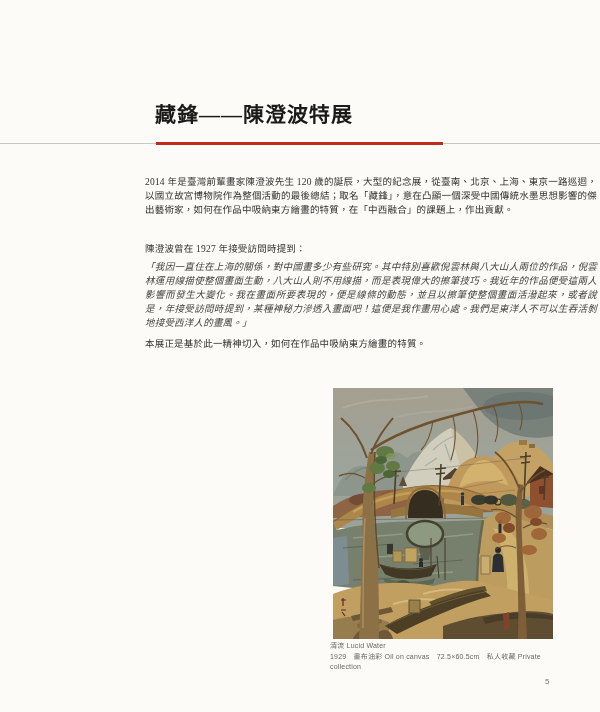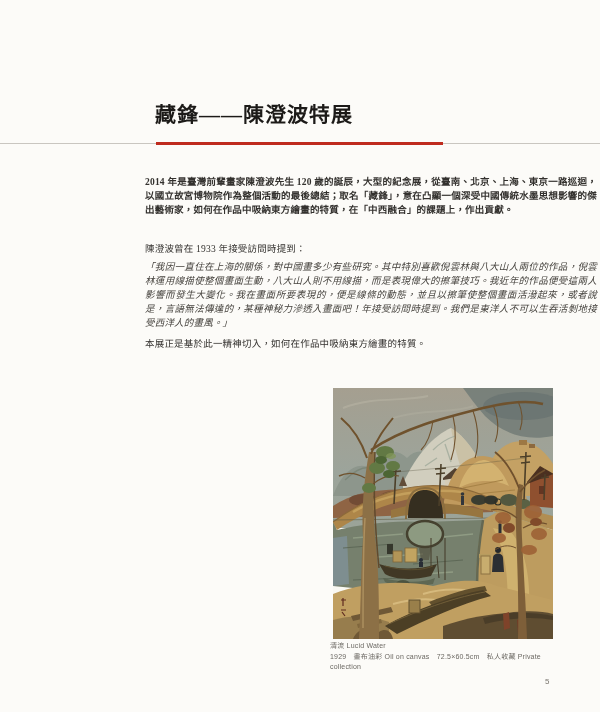--- a/index.html
+++ b/index.html
@@ -24,21 +24,21 @@
   .title-rule-accent{
     position:absolute;left:156px;top:-1px;width:287px;height:3px;
     background:#bf2b1e;
   }
 
   .article p{
     position:absolute;left:145px;width:452px;margin:0;
     font-size:9.5px;line-height:14px;letter-spacing:0.2px;
     color:#33312e;text-align:justify;
   }
-  .article .p-intro{top:175px;font-weight:bold;}
+  .article .p-intro{top:175px;}
   .article .p-lead{top:242px;}
   .article .p-quote{top:260px;font-style:italic;color:#45423d;}
   .article .p-closing{top:337px;}
 
   .artwork-figure{
     position:absolute;left:333px;top:388px;width:220px;margin:0;
   }
   .artwork-figure svg{display:block;width:220px;height:251px;}
   .artwork-caption{
     margin:2px 0 0 -3px;
@@ -58,22 +58,22 @@
 <div class="page">
 
   <h1 class="page-title">藏鋒——陳澄波特展</h1>
 
   <div class="title-rule">
     <div class="title-rule-accent"></div>
   </div>
 
   <div class="article">
     <p class="p-intro">2014 年是臺灣前輩畫家陳澄波先生 120 歲的誕辰，大型的紀念展，從臺南、北京、上海、東京一路巡迴，以國立故宮博物院作為整個活動的最後總結；取名「藏鋒」，意在凸顯一個深受中國傳統水墨思想影響的傑出藝術家，如何在作品中吸納東方繪畫的特質，在「中西融合」的課題上，作出貢獻。</p>
-    <p class="p-lead">陳澄波曾在 1933 年接受訪問時提到：</p>
-    <p class="p-quote">「我因一直住在上海的關係，對中國畫多少有些研究。其中特別喜歡倪雲林與八大山人兩位的作品，倪雲林運用線描使整個畫面生動，八大山人則不用線描，而是表現偉大的擦筆技巧。我近年的作品便受這兩人影響而發生大變化。我在畫面所要表現的，便是線條的動態，並且以擦筆使整個畫面活潑起來，或者說是，言語無法傳達的，某種神秘力滲透入畫面吧！年接受訪問時提到。我們是東洋人不可以生吞活剝地接受西洋人的畫風。」</p>
+    <p class="p-lead">陳澄波曾在 1927 年接受訪問時提到：</p>
+    <p class="p-quote">「我因一直住在上海的關係，對中國畫多少有些研究。其中特別喜歡倪雲林與八大山人兩位的作品，倪雲林運用線描使整個畫面生動，八大山人則不用線描，而是表現偉大的擦筆技巧。我近年的作品便受這兩人影響而發生大變化。我在畫面所要表現的，便是線條的動態，並且以擦筆使整個畫面活潑起來，或者說是，年接受訪問時提到，某種神秘力滲透入畫面吧！這便是我作畫用心處。我們是東洋人不可以生吞活剝地接受西洋人的畫風。」</p>
     <p class="p-closing">本展正是基於此一精神切入，如何在作品中吸納東方繪畫的特質。</p>
   </div>
 
   <figure class="artwork-figure">
     <svg viewBox="0 0 220 251" aria-hidden="true">
       <defs>
         <linearGradient id="sky" x1="0" y1="0" x2="0" y2="1">
           <stop offset="0" stop-color="#a49e90"></stop>
           <stop offset="0.6" stop-color="#9aa39b"></stop>
           <stop offset="1" stop-color="#99a298"></stop>

